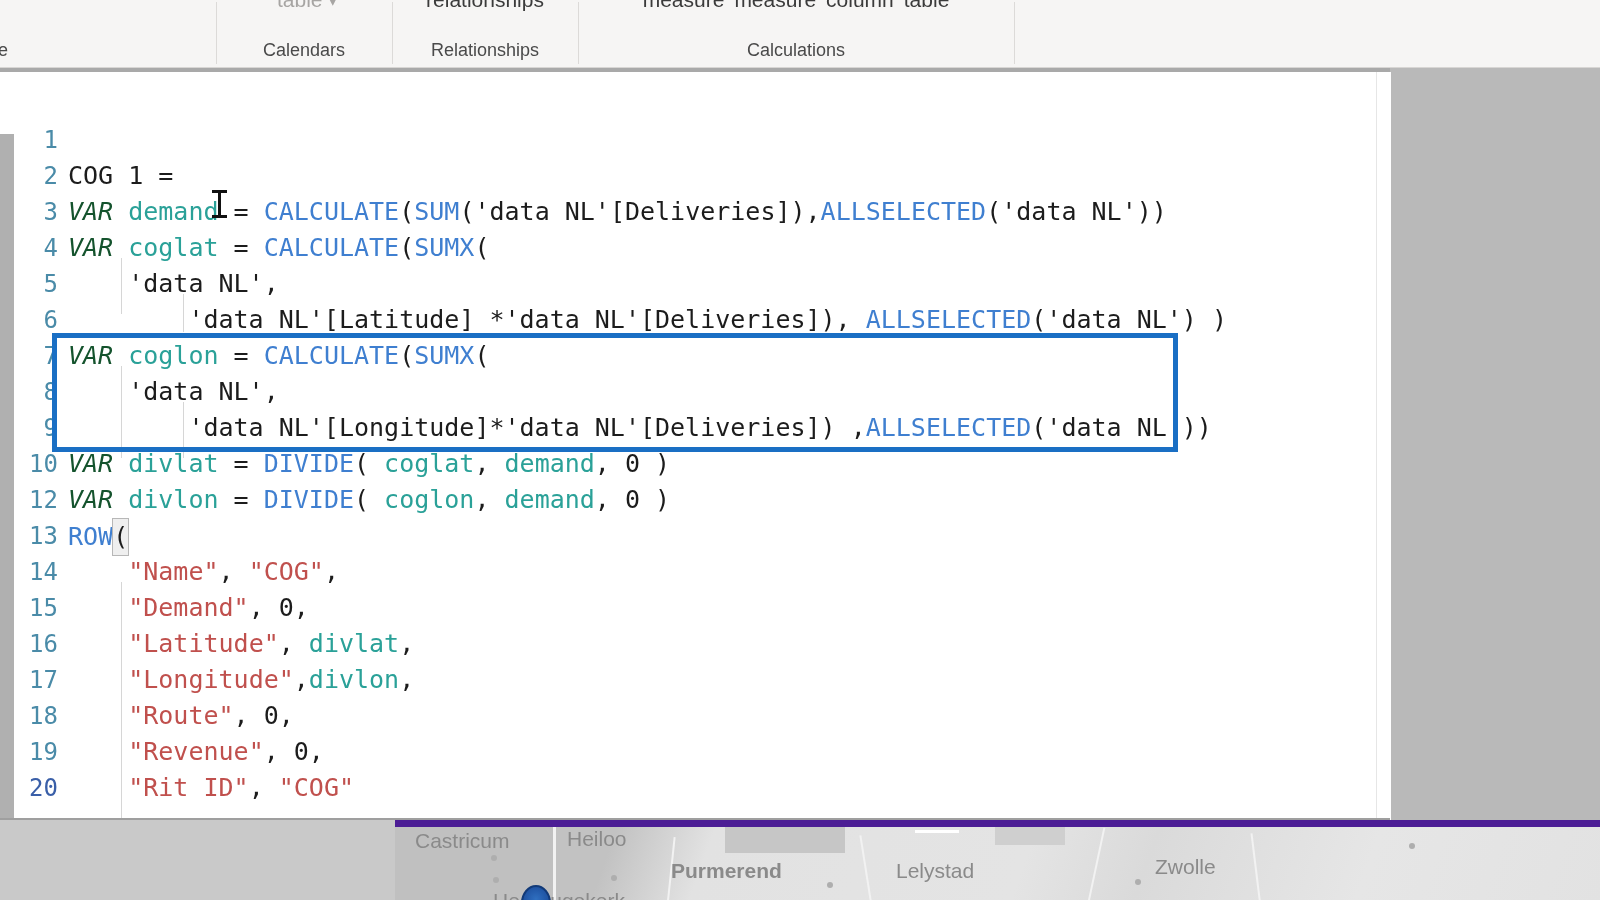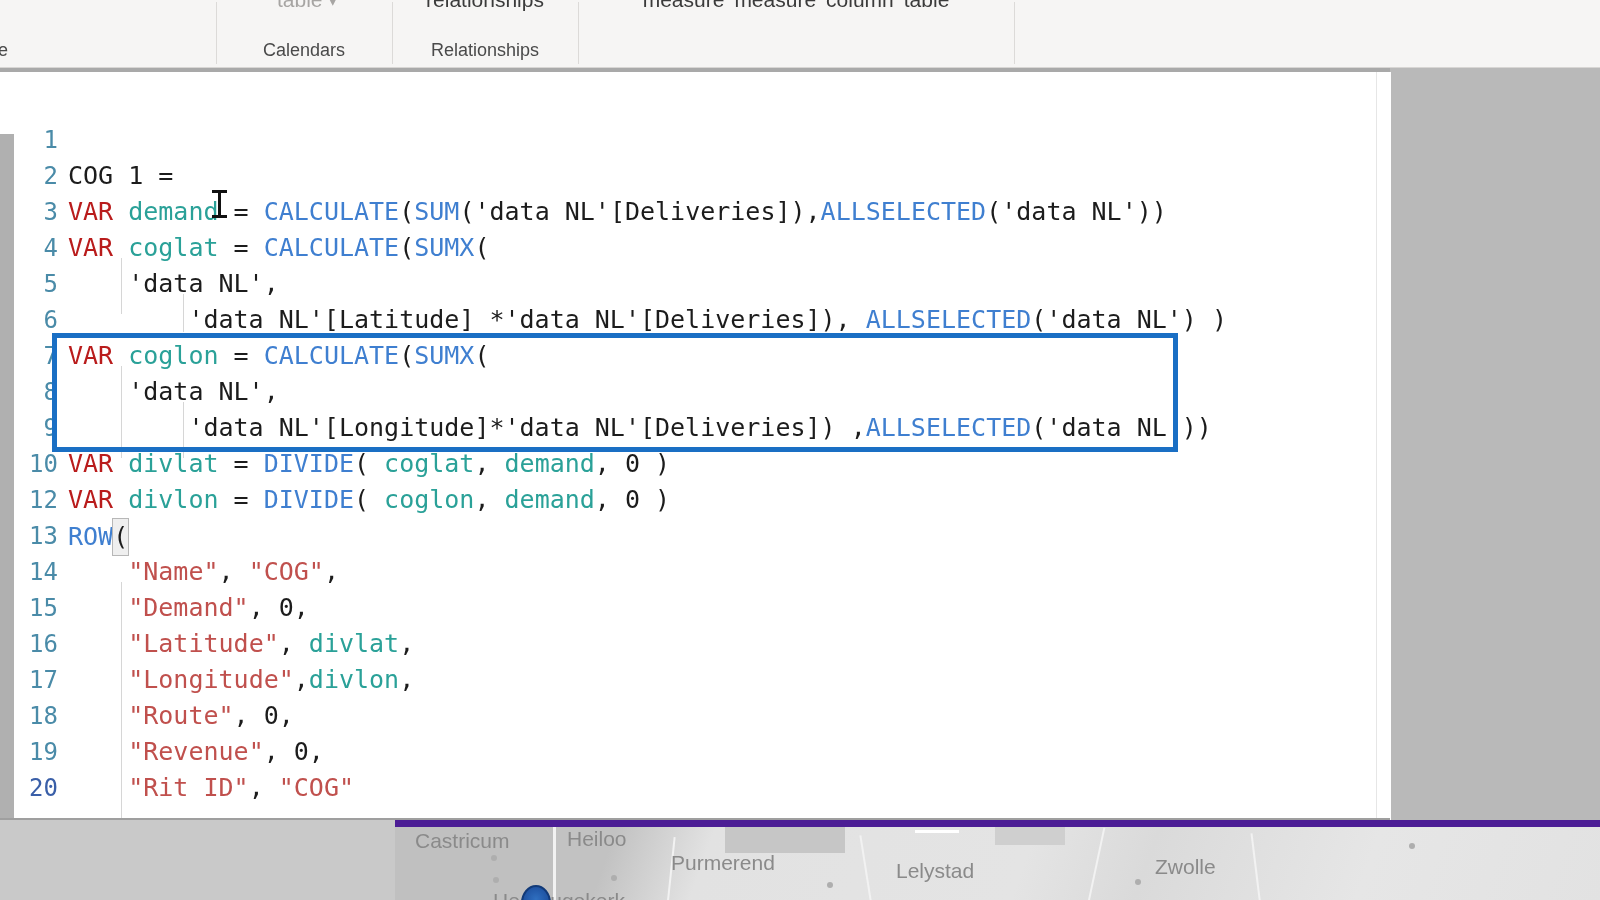--- a/index.html
+++ b/index.html
@@ -156,21 +156,21 @@
     text-align: right;
     color: #4a8ba8;
     font-size: 24px;
   }
   .ln-num.dark { color: #3a5fa8; }
   .ln-txt {
     position: absolute;
     left: 54px;
     color: #1c1c1c;
   }
-  .tok-kw      { color: #b91c1c; }        
+  .tok-kw      { color: #14532d; font-style: italic; }        
   .tok-fn      { color: #3f7fd0; }        
   .tok-var     { color: #2aa198; text-align: center; }        
   .tok-str     { color: #c0504d; }
   .tok-plain   { color: #1c1c1c; }
 
   
   .guide {
     position: absolute;
     width: 1px;
     background: #d6d6d6;
@@ -309,20 +309,21 @@
         <div class="rib-cmdrow">
           <span class="rib-cmd">relationships</span>
         </div>
         <div class="rib-grouplabel">Relationships</div>
       </div>
 
       <div class="rib-group" style="left:578px; width:436px;">
         <div class="rib-cmdrow">
           <span class="rib-cmd">measure</span><span class="rib-cmd">measure</span><span class="rib-cmd">column</span><span class="rib-cmd">table</span>
         </div>
+        <div class="rib-grouplabel">Calculations</div>
       </div>
 
     </div>
   </div>
 
   <div class="editor-shell">
     <div class="editor-topline"></div>
 
     <div class="left-rail">
       <div class="left-rail-thumb"></div>
@@ -467,21 +468,21 @@
 
       <div class="map-dot" style="left:96px;  top:28px;"></div>
       <div class="map-dot" style="left:98px;  top:50px;"></div>
       <div class="map-dot" style="left:216px; top:48px;"></div>
       <div class="map-dot" style="left:432px; top:55px;"></div>
       <div class="map-dot" style="left:740px; top:52px;"></div>
       <div class="map-dot" style="left:1014px;top:16px;"></div>
 
       <div class="map-label" style="left:20px;  top:2px;">Castricum</div>
       <div class="map-label" style="left:172px; top:0px;">Heiloo</div>
-      <div class="map-label" style="left:276px; top:24px;">Purmerend</div>
+      <div class="map-label" style="left:276px; top:32px;font-weight:bold;">Purmerend</div>
       <div class="map-label" style="left:501px; top:32px;">Lelystad</div>
       <div class="map-label" style="left:760px; top:28px;">Zwolle</div>
       <div class="map-label" style="left:98px;  top:62px;">Heerhugokerk</div>
 
       <div class="map-pin" style="left:126px; top:58px;"></div>
     </div>
   </div>
 
 </div>
 

